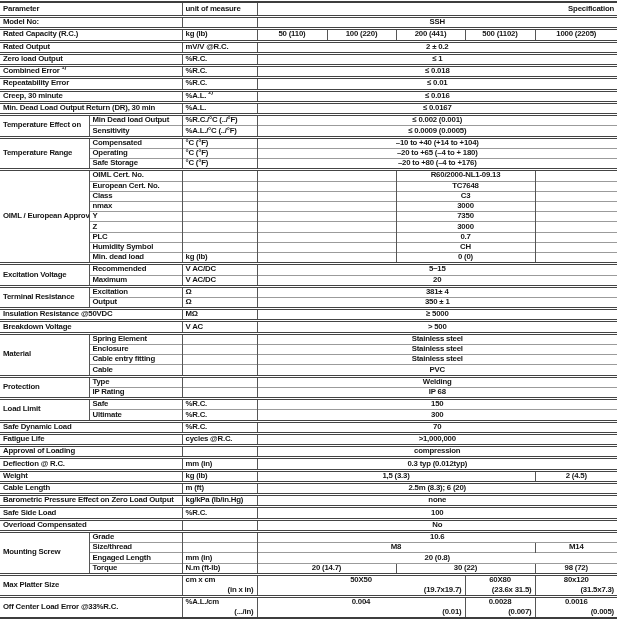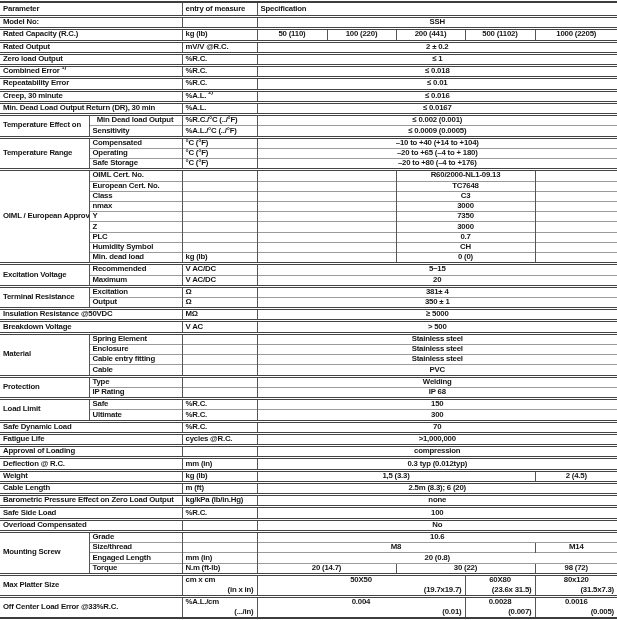--- a/index.html
+++ b/index.html
@@ -36,26 +36,26 @@
     white-space: nowrap;
     overflow: hidden;
     border-left: 1px solid #565656;
   }
   th.c0, td.c0 { border-left: none; }
   thead th {
     text-align: left;
     border-bottom: none;
     height: 12px;
   }
-  thead th.k-v { text-align: left; }
+  thead th.k-v { text-align: right; }
   tr.sec > th, tr.sec > td { border-top: 3px double #444444; }
   tr.thin > td { border-top: 1px solid #9b9b9b; }
   td.k-g, td.k-p, td.k-u { text-align: left; }
   td.k-v { text-align: center; }
-  td.a-r { text-align: center; padding-right: 4px; margin-top: 16px; }
+  td.a-r { text-align: left; padding-right: 4px; margin-top: 16px; }
   sup { font-size: 5.5px; letter-spacing: 0; line-height: 0; }
   td div { line-height: 1.2; text-align: right; }
 </style>
 </head>
 <body>
 
 <div class="sheet">
   <table class="spec">
     <colgroup>
       <col class="c-group">
@@ -63,21 +63,21 @@
         <col class="c-unit">
       <col class="c-v1">
         <col class="c-v2">
         <col class="c-v3">
         <col class="c-v4">
         <col class="c-v5">
     </colgroup>
     <thead>
       <tr>
         <th colspan="2" class="c0 k-p">Parameter</th>
-        <th class="k-u">entry of measure</th>
+        <th class="k-u">unit of measure</th>
         <th colspan="5" class="k-v">Specification</th>
       </tr>
     </thead>
     <tbody>
         <tr class="sec">
           <td colspan="2" class="k-p c0"><span>Model No:</span></td>
           <td class="k-u"><span></span></td>
           <td colspan="5" class="k-v"><span>SSH</span></td>
         </tr>
         <tr class="sec">

